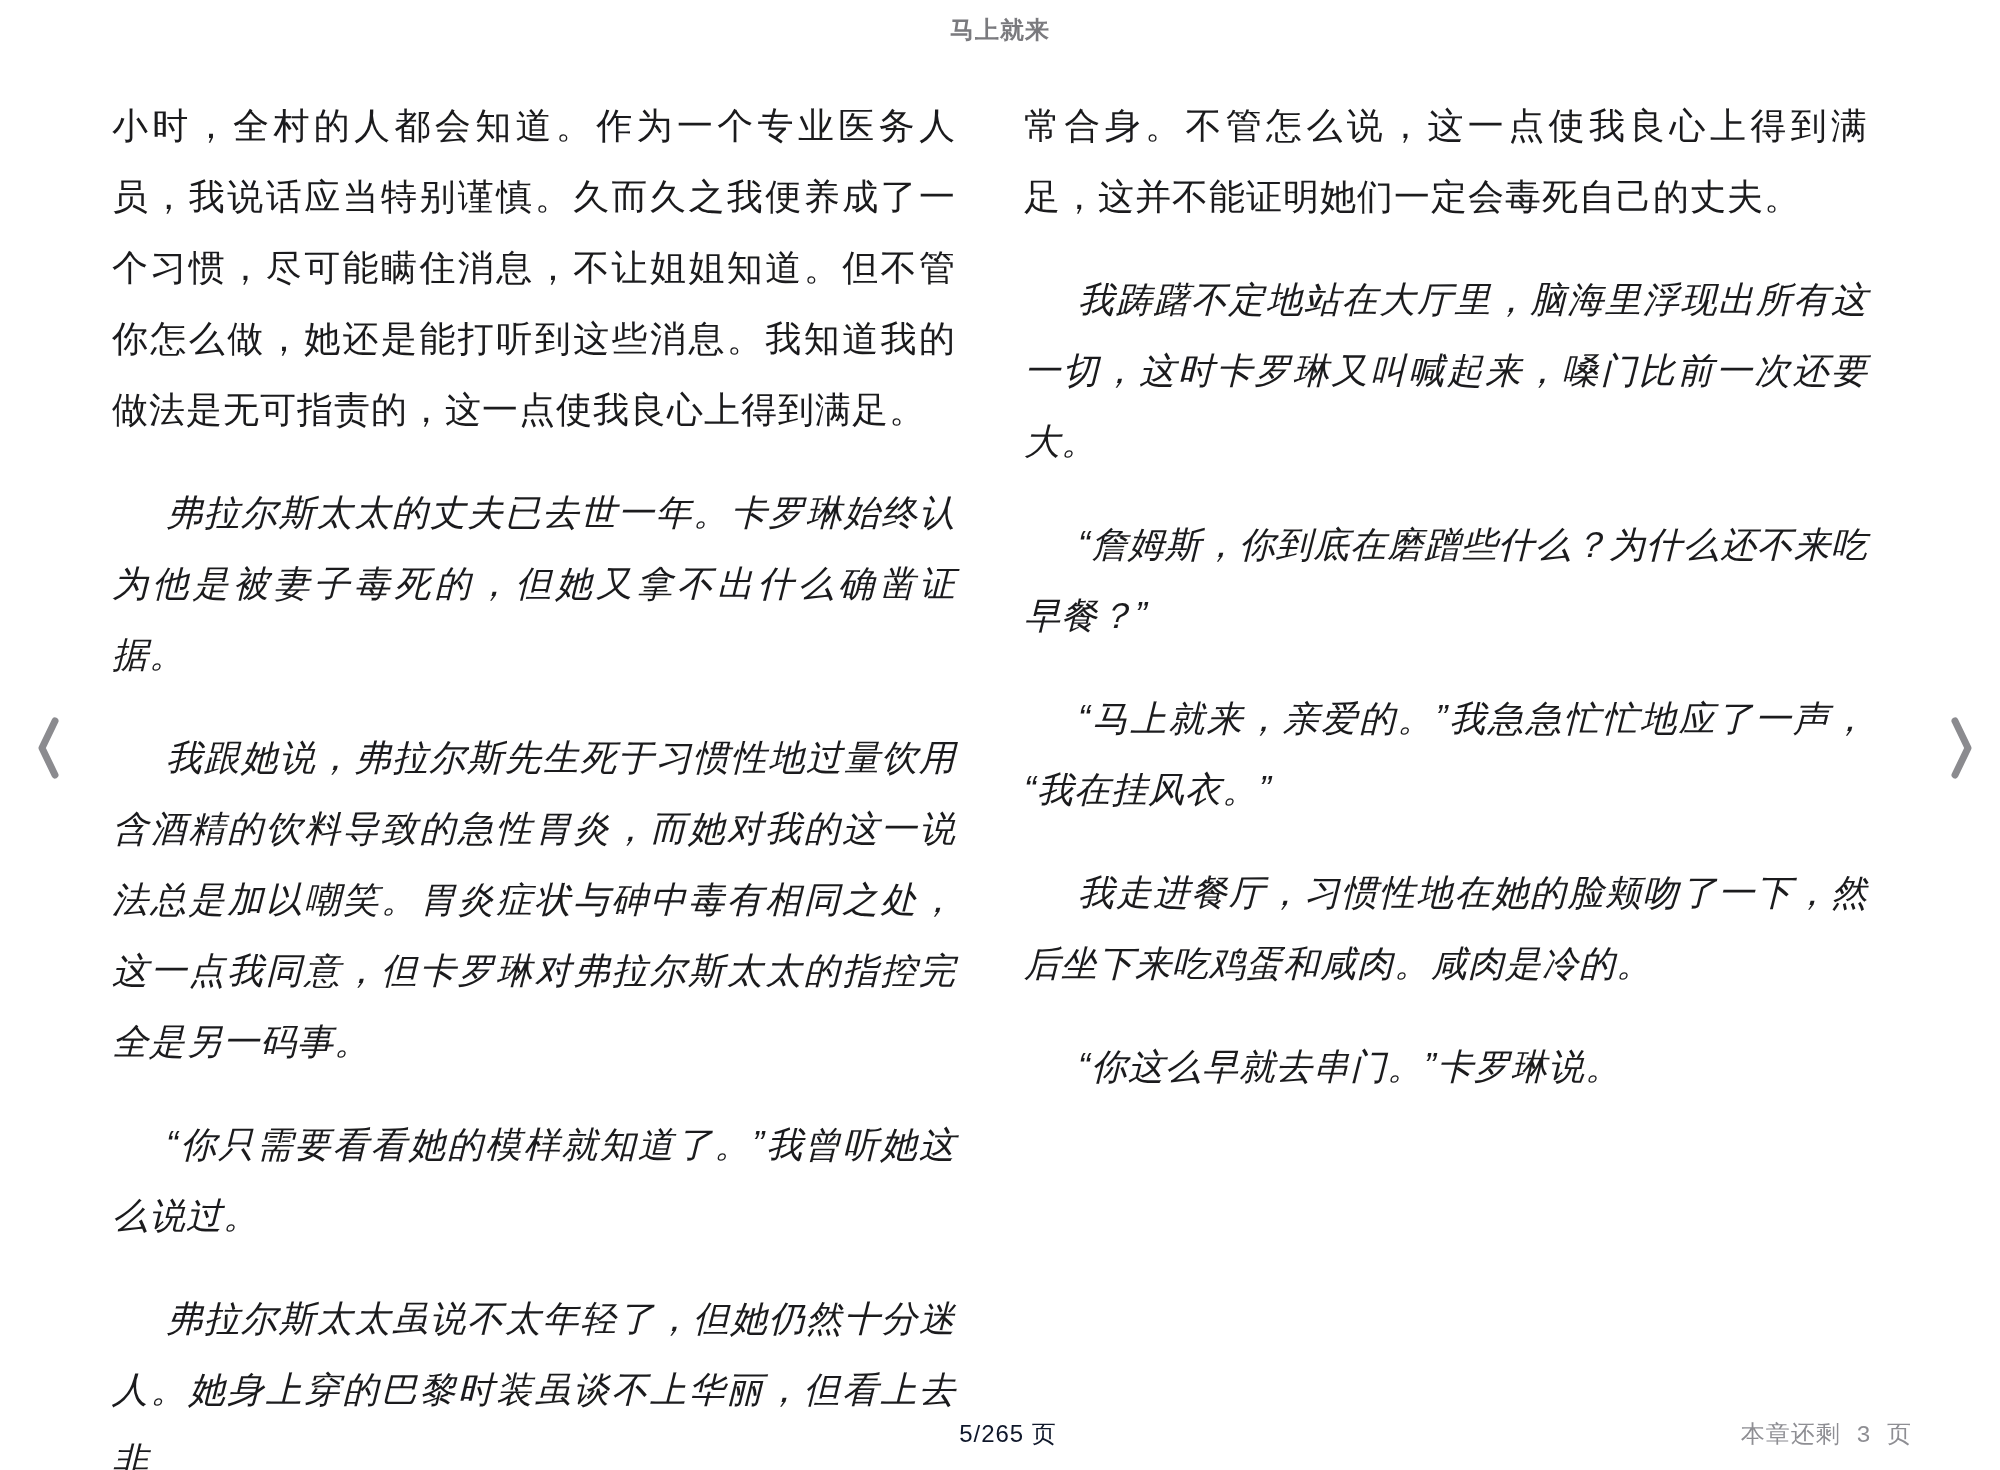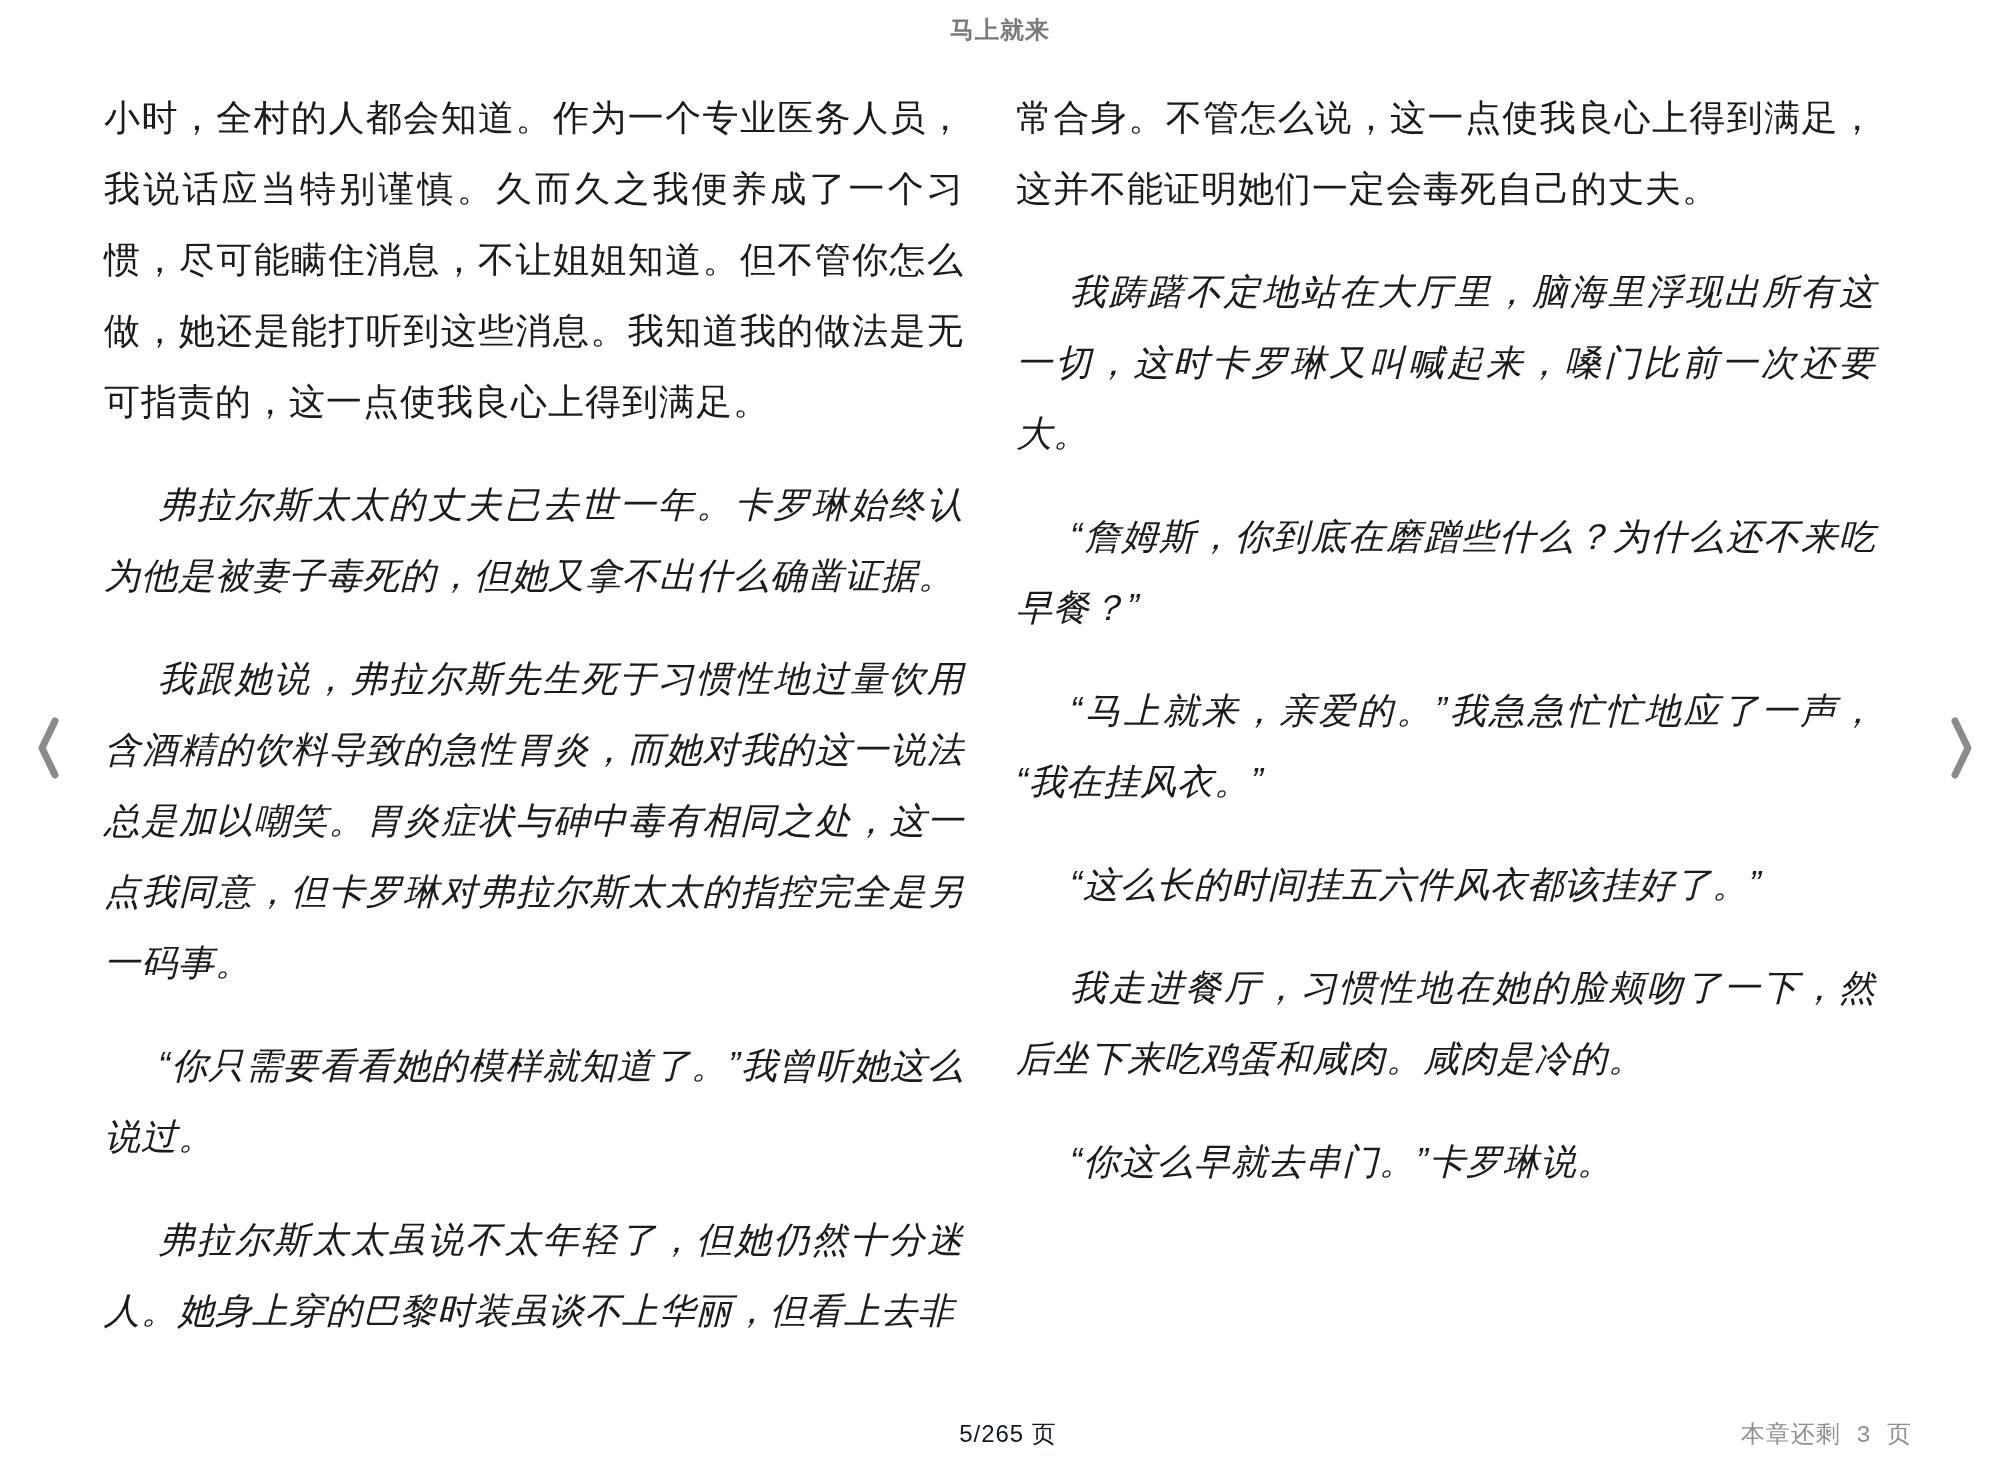--- a/index.html
+++ b/index.html
@@ -36,21 +36,21 @@
     top: 82px;
     left: 104px;
     width: 1772px;
     display: flex;
     justify-content: space-between;
   }
   .column {
     width: 860px;
   }
   .column p {
-    margin: 0;
+    margin: 8px;
     font-size: 36px;
     line-height: 71px;
     letter-spacing: 1px;
     color: #1b1b1d;
     text-align: justify;
   }
   .column p + p { margin-top: 32px; }
   .column p.indent { text-indent: 54px; font-style: italic; }
   
   .nav-arrow {
@@ -111,21 +111,20 @@
       <p class="indent">弗拉尔斯太太的丈夫已去世一年。卡罗琳始终认为他是被妻子毒死的，但她又拿不出什么确凿证据。</p>
       <p class="indent">我跟她说，弗拉尔斯先生死于习惯性地过量饮用含酒精的饮料导致的急性胃炎，而她对我的这一说法总是加以嘲笑。胃炎症状与砷中毒有相同之处，这一点我同意，但卡罗琳对弗拉尔斯太太的指控完全是另一码事。</p>
       <p class="indent">“你只需要看看她的模样就知道了。”我曾听她这么说过。</p>
       <p class="indent">弗拉尔斯太太虽说不太年轻了，但她仍然十分迷人。她身上穿的巴黎时装虽谈不上华丽，但看上去非</p>
     </section>
     <section class="column">
       <p>常合身。不管怎么说，这一点使我良心上得到满足，这并不能证明她们一定会毒死自己的丈夫。</p>
       <p class="indent">我踌躇不定地站在大厅里，脑海里浮现出所有这一切，这时卡罗琳又叫喊起来，嗓门比前一次还要大。</p>
       <p class="indent">“詹姆斯，你到底在磨蹭些什么？为什么还不来吃早餐？”</p>
       <p class="indent">“马上就来，亲爱的。”我急急忙忙地应了一声，“我在挂风衣。”</p>
-      <p class="indent">“这么长的时间挂五六件风衣都该挂好了。”</p>
       <p class="indent">我走进餐厅，习惯性地在她的脸颊吻了一下，然后坐下来吃鸡蛋和咸肉。咸肉是冷的。</p>
       <p class="indent">“你这么早就去串门。”卡罗琳说。</p>
     </section>
   </main>
 
   <button class="nav-arrow next" aria-label="next page">
     <svg width="26" height="64" viewBox="0 0 26 64">
       <path d="M6 5 L19 32 L6 59" fill="none" stroke="currentColor" stroke-width="7" stroke-linecap="round" stroke-linejoin="round"></path>
     </svg>
   </button>

